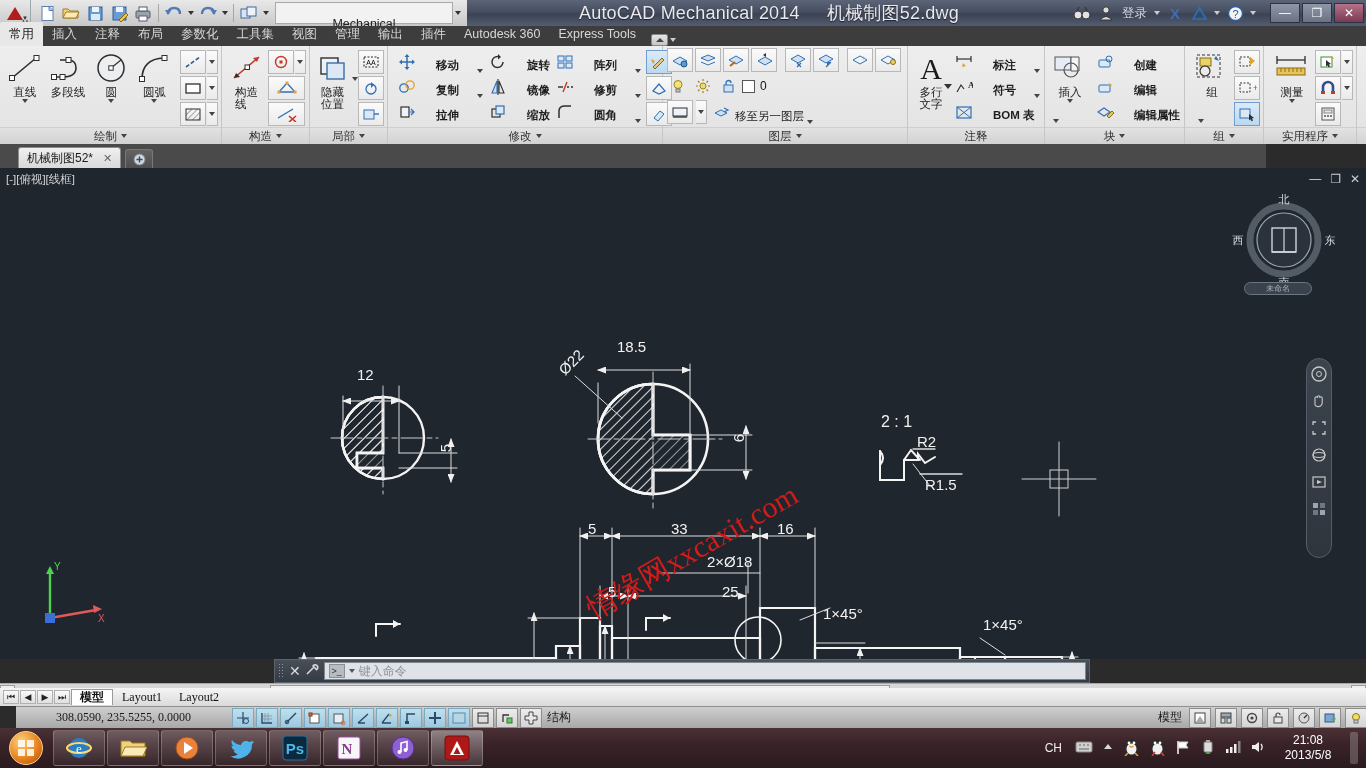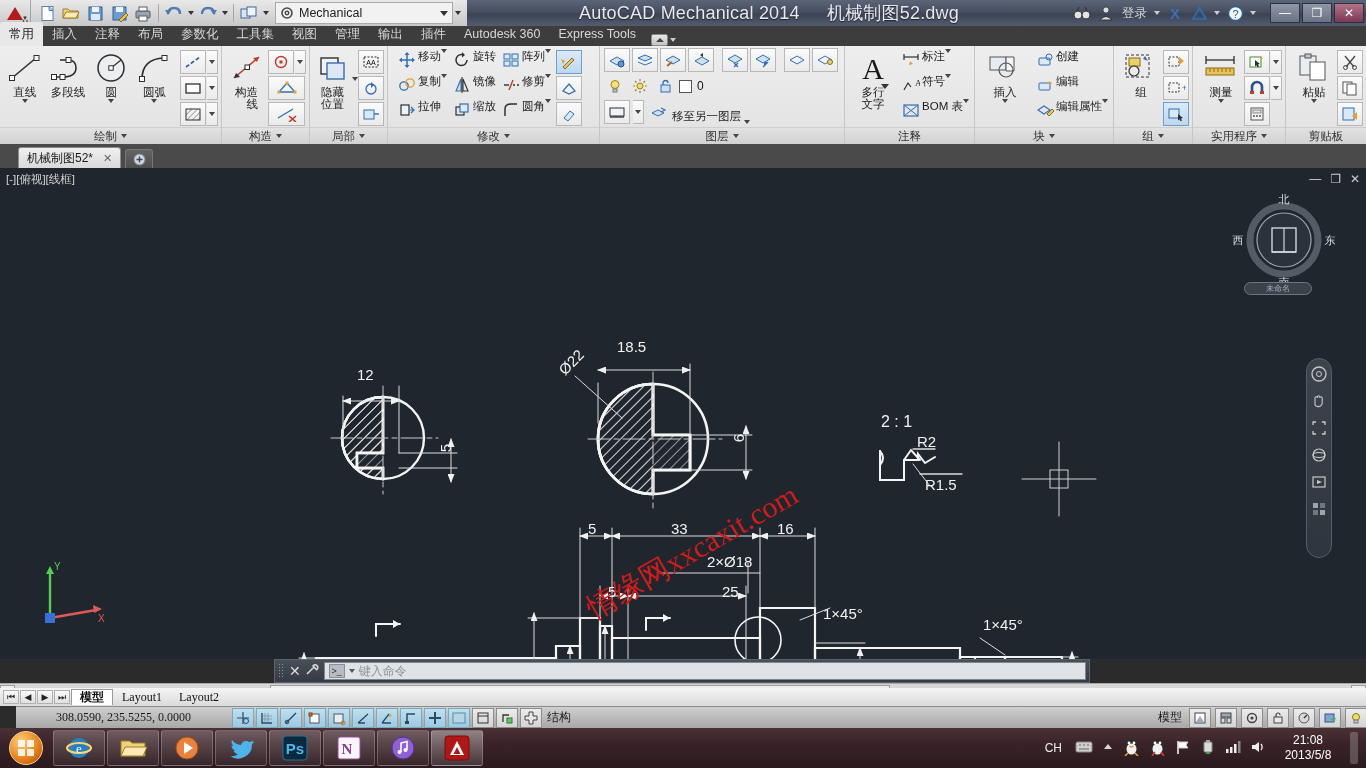--- a/index.html
+++ b/index.html
@@ -24,22 +24,22 @@
   .acad-logo .tri{ width:0;height:0;border-left:8px solid transparent;border-right:8px solid transparent;
       border-bottom:13px solid #b21d1d; }
   .acad-logo .mm{position:absolute;right:2px;bottom:1px;font-size:7px;color:#333;line-height:5px;text-align:center;}
   .qat{ display:flex; align-items:center; height:26px; padding:0 4px;
     background:linear-gradient(to bottom,#e9e9e9,#c8c8c8); border-left:1px solid #9aa;}
   .qbtn{ width:24px;height:22px; display:flex;align-items:center;justify-content:center; cursor:pointer;}
   .qbtn svg{display:block;}
   .qsep{ width:1px;height:18px;background:#a6a6a6;margin:0 3px;}
   .qcaret{ width:10px;height:22px;display:flex;align-items:center;justify-content:center;cursor:pointer;}
   .qcaret i{ border-left:3px solid transparent;border-right:3px solid transparent;border-top:4px solid #333; }
-  .wsbox{ display:flex;align-items:center; gap:5px; height:22px; padding:0 4px 0 4px;
-    background:#f2f2f2; border:1px solid #a9a9a9; margin-left:4px; min-width:178px;}
+  .wsbox{ display:flex;align-items:center; gap:14px; height:22px; padding:0 4px 0 4px;
+    background:#f2f2f2; border:1px solid #a9a9a9; margin-left:4px; min-width:178px;flex-direction:column;}
   .wsbox .lbl{ font-size:12.5px; color:#222; flex:1;}
   .tb-title{ flex:1; text-align:center; color:#e8e8ee; font-size:18px; letter-spacing:.2px;
      text-shadow:0 1px 1px rgba(0,0,0,.6); }
   .tb-title .dwg{ margin-left:22px; }
   .searchwrap{ display:flex;align-items:center;height:26px; }
   .srch-caret{ width:14px;height:20px;background:linear-gradient(to bottom,#dcdcdc,#bcbcbc);
       border:1px solid #8f8f8f; display:flex;align-items:center;justify-content:center;}
   .srch-caret i{ border-top:4px solid transparent;border-bottom:4px solid transparent;border-left:5px solid #333;}
   .srch{ width:190px;height:20px;background:#f4f4f4;border:1px solid #8f8f8f;border-left:none;
       color:#8b8b8b; font-style:italic; font-size:12px; padding:0 5px; display:flex;align-items:center;}
@@ -70,44 +70,44 @@
     background:linear-gradient(to bottom,#eeeeee,#e2e2e2); border-bottom:1px solid #a8a8a8;
     display:flex; }
   .panel{ position:relative; height:98px; border-right:1px solid #c6c6c6; display:flex; flex-direction:column;}
   .panel-body{ flex:1; display:flex; align-items:flex-start; padding:3px 3px 0 3px; }
   .panel-title{ height:17px; background:linear-gradient(to bottom,#e2e2e2,#d2d2d2);
     border-top:1px solid #cfcfcf; display:flex;align-items:center;justify-content:center;
     font-size:11.5px; color:#303030; gap:4px;}
   .panel-title i.dn{ border-left:3px solid transparent;border-right:3px solid transparent;border-top:4px solid #444;}
   .bigbtn{ width:52px; display:flex;flex-direction:column;align-items:center; cursor:pointer; padding-top:2px;}
   .bigbtn .ilg{ height:34px; display:flex;align-items:center;justify-content:center;}
-  .bigbtn .lb{ font-size:11.5px;color:#222;text-align:right;line-height:12px;margin-top:1px;}
+  .bigbtn .lb{ font-size:11.5px;color:#222;text-align:left;line-height:12px;margin-top:1px;}
   .bigbtn .cr{ border-left:3px solid transparent;border-right:3px solid transparent;border-top:4px solid #444;margin-top:1px;}
   .smallcol{ display:flex; flex-direction:column; gap:1px; }
-  .smallrow{ display:flex; align-items:flex-start; height:24px; padding:0 2px; cursor:pointer; gap:0;}
+  .smallrow{ display:flex; align-items:flex-end; height:24px; padding:0 2px; cursor:pointer; gap:18px;font-weight:bold;}
   .smallrow .txt{ font-size:11.5px;color:#1d1d1d; white-space:nowrap;}
   .smallrow .cr{ border-left:3px solid transparent;border-right:3px solid transparent;border-top:4px solid #444;}
   .iconbox{ width:26px;height:24px; border:1px solid #b8b8b8; background:linear-gradient(to bottom,#fbfbfb,#eaeaea);
     display:flex;align-items:center;justify-content:center; }
   .iconbox.sel{ border-color:#6f9fd0; background:linear-gradient(to bottom,#dbeaf8,#bcd8f0);}
   .plainicon{width:22px;height:22px;display:flex;align-items:center;justify-content:center;}
   .gallery{ display:flex;flex-direction:column;gap:2px; }
   .galrow{ display:flex;align-items:center;gap:1px;}
   .drop{ width:11px;height:24px; border:1px solid #b8b8b8; border-left:none;
     background:linear-gradient(to bottom,#fbfbfb,#eaeaea); display:flex;align-items:center;justify-content:center;}
   .drop i{ border-left:3px solid transparent;border-right:3px solid transparent;border-top:4px solid #444;}
 
   .layerlist{ display:flex;align-items:center; width:236px;height:22px;
      border:1px solid #9d9d9d; background:#fff; padding:0 2px; gap:4px;}
   .layerlist .nm{ font-size:12px;color:#111; flex:1;}
   .layerlist .ar{ border-left:4px solid transparent;border-right:4px solid transparent;border-top:5px solid #333;}
   .swatch{ width:13px;height:13px;border:1px solid #555;background:#fff;}
 
   
-  .filetabs{ position:absolute;top:144px;left:0;width:1366px;height:24px;
+  .filetabs{ position:absolute;top:144px;left:0;width:1266px;height:24px;
      background:#4a4a4a; display:flex;align-items:flex-end;padding-left:18px; }
   .ftab{ height:21px;background:linear-gradient(to bottom,#f0f0f0,#d9d9d9);
      border:1px solid #8d8d8d;border-bottom:none;border-radius:3px 3px 0 0;
      display:flex;align-items:center;gap:10px;padding:0 8px; font-size:12px;color:#1a1a1a;}
   .ftab .x{ color:#666; font-size:11px;}
   .ftab-plus{ width:28px;height:19px;margin-left:4px;background:linear-gradient(to bottom,#636363,#4e4e4e);
      border:1px solid #777;border-bottom:none;border-radius:3px 3px 0 0;
      display:flex;align-items:center;justify-content:center;}
 
   

